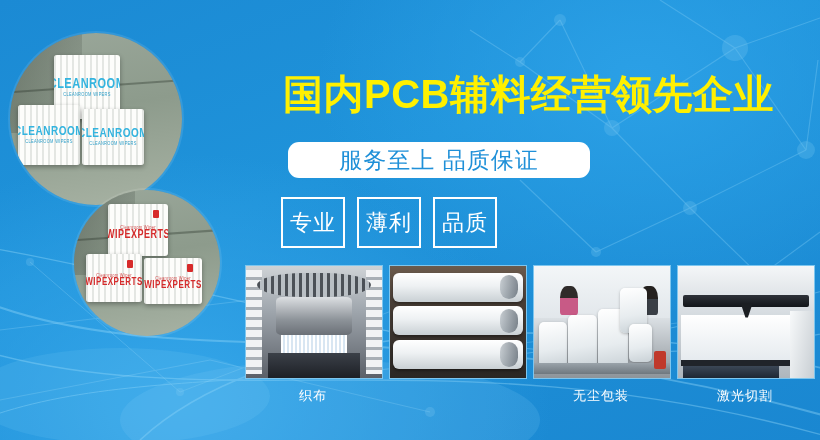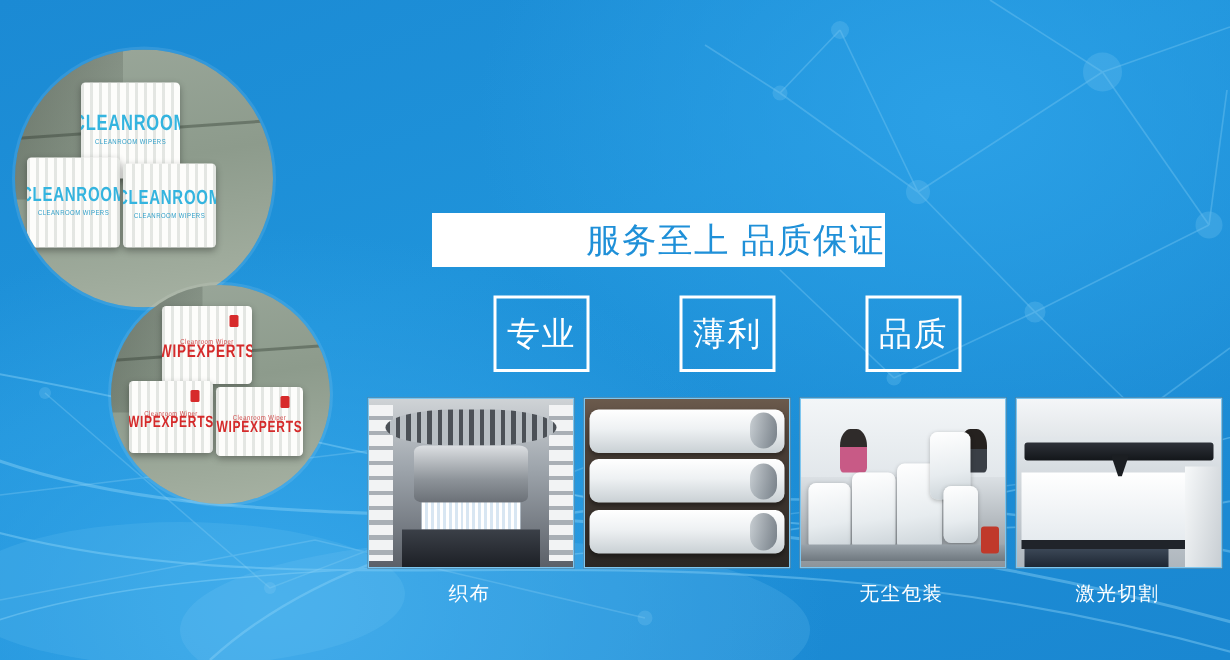--- a/index.html
+++ b/index.html
@@ -79,35 +79,35 @@
     position:absolute;left:283px;top:74px;width:500px;
     color:#fff000;font-size:40px;font-weight:bold;
     letter-spacing:.5px;line-height:1;white-space:nowrap;
     font-family:"Liberation Sans","DejaVu Sans",sans-serif;
   }
 
   
   #subtitle-bar{
     position:absolute;left:288px;top:142px;
     width:302px;height:36px;background:#ffffff;
-    display:flex;align-items:center;justify-content:flex-end;
+    display:flex;align-items:center;justify-content:center;border-radius:11px;
   }
   #subtitle-bar .txt{
     color:#1f90d8;font-size:23px;letter-spacing:1px;white-space:nowrap;
   }
 
   
   #tags{
     position:absolute;left:281px;top:197px;
     display:flex;gap:12px;
   }
   .tag{
     width:60px;height:47px;border:2px solid #ffffff;
     display:flex;align-items:center;justify-content:center;
-    color:#ffffff;font-size:22px;letter-spacing:1px;white-space:nowrap;margin-left:48px;
+    color:#ffffff;font-size:22px;letter-spacing:1px;white-space:nowrap;
   }
 
   
   #photo-strip{
     position:absolute;left:245px;top:265px;
     display:flex;gap:8px;
   }
   .photo-cell{width:136px;}
   .photo-frame{
     width:136px;height:112px;border:1px solid #7dc6ef;
@@ -312,20 +312,21 @@
         <span class="brand" style="font-size:8px">WIPEXPERTS</span>
       </div>
       <div class="pack we" style="left:70px;top:68px;width:58px;height:46px;">
         <span class="rib"></span>
         <span class="sub">Cleanroom Wiper</span>
         <span class="brand" style="font-size:8px">WIPEXPERTS</span>
       </div>
     </div>
   </div>
 
+  <div id="headline">国内PCB辅料经营领先企业</div>
 
   <div id="subtitle-bar">
     <span class="txt">服务至上 品质保证</span>
   </div>
 
   <div id="tags">
     <div class="tag">
       <span>专业</span>
     </div>
     <div class="tag">

